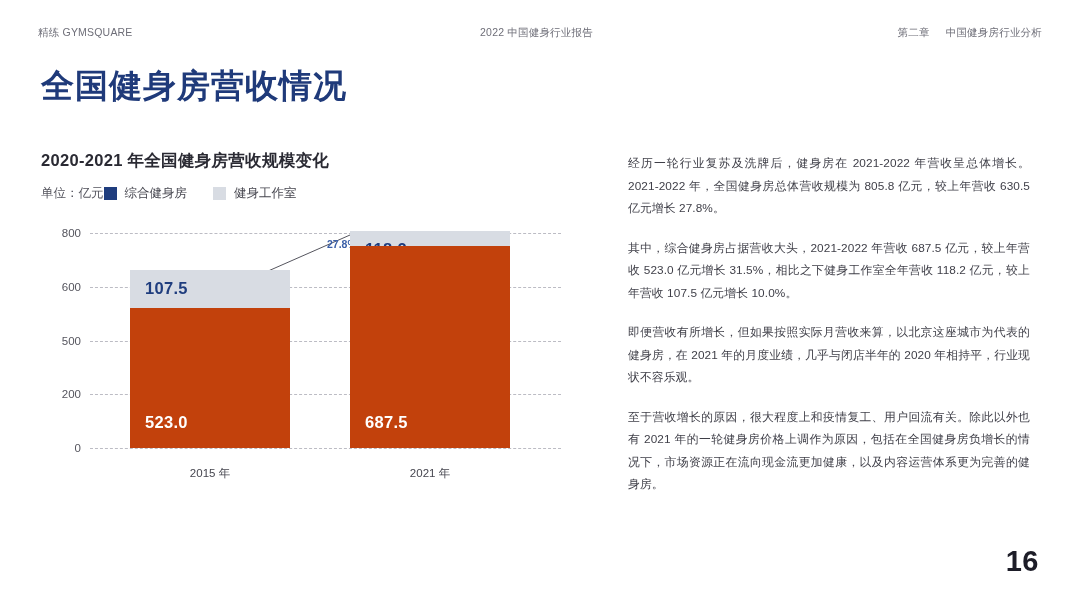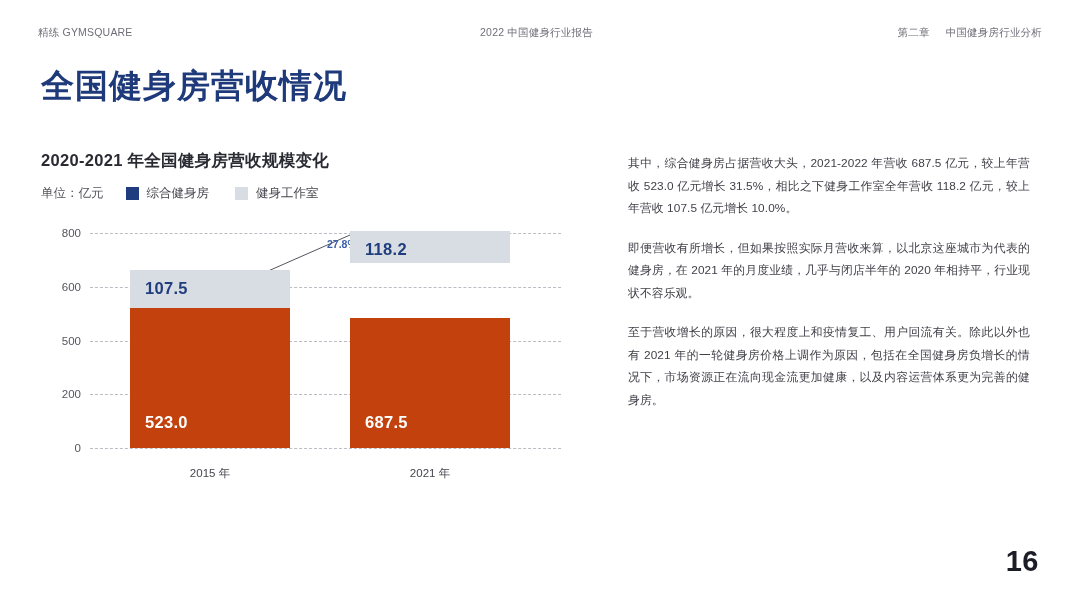--- a/index.html
+++ b/index.html
@@ -81,21 +81,20 @@
   }
   .legend-row {
     margin-top: 13px;
     display: flex;
     align-items: center;
     font-size: 12.5px;
     color: #55555e;
     white-space: nowrap;
   }
   .unit-label {
-    margin-right: 22px;
   }
   .legend-item {
     display: flex;
     align-items: center;
     margin-right: 26px;
   }
   .legend-swatch {
     width: 13px;
     height: 13px;
     margin-right: 8px;
@@ -268,30 +267,31 @@
       </div>
       <div class="seg seg-navy" style="bottom:0px; height:140.5px;">
         <span class="seg-label">523.0</span>
       </div>
     </div>
 
     <div class="bar" style="left:309px; top:0px; height:215px;">
       <div class="seg seg-gray" style="bottom:184.8px; height:31.8px;">
         <span class="seg-label">118.2</span>
       </div>
-      <div class="seg seg-navy" style="bottom:0px; height:130px;padding-left:40px;">
+      <div class="seg seg-navy" style="bottom:0px; height:202px;padding-left:40px;">
         <span class="seg-label">687.5</span>
       </div>
     </div>
 
     <div class="xtick" style="left:89px; top:233px;">2015 年</div>
     <div class="xtick" style="left:309px; top:233px;">2021 年</div>
 
   </div>
 </div>
 
 <div class="text-col">
+  <p class="para">经历一轮行业复苏及洗牌后，健身房在 2021-2022 年营收呈总体增长。2021-2022 年，全国健身房总体营收规模为 805.8 亿元，较上年营收 630.5 亿元增长 27.8%。</p>
   <p class="para">其中，综合健身房占据营收大头，2021-2022 年营收 687.5 亿元，较上年营收 523.0 亿元增长 31.5%，相比之下健身工作室全年营收 118.2 亿元，较上年营收 107.5 亿元增长 10.0%。</p>
   <p class="para">即便营收有所增长，但如果按照实际月营收来算，以北京这座城市为代表的健身房，在 2021 年的月度业绩，几乎与闭店半年的 2020 年相持平，行业现状不容乐观。</p>
   <p class="para">至于营收增长的原因，很大程度上和疫情复工、用户回流有关。除此以外也有 2021 年的一轮健身房价格上调作为原因，包括在全国健身房负增长的情况下，市场资源正在流向现金流更加健康，以及内容运营体系更为完善的健身房。</p>
 </div>
 
 <div class="page-number">16</div>
 
 </body></html>

